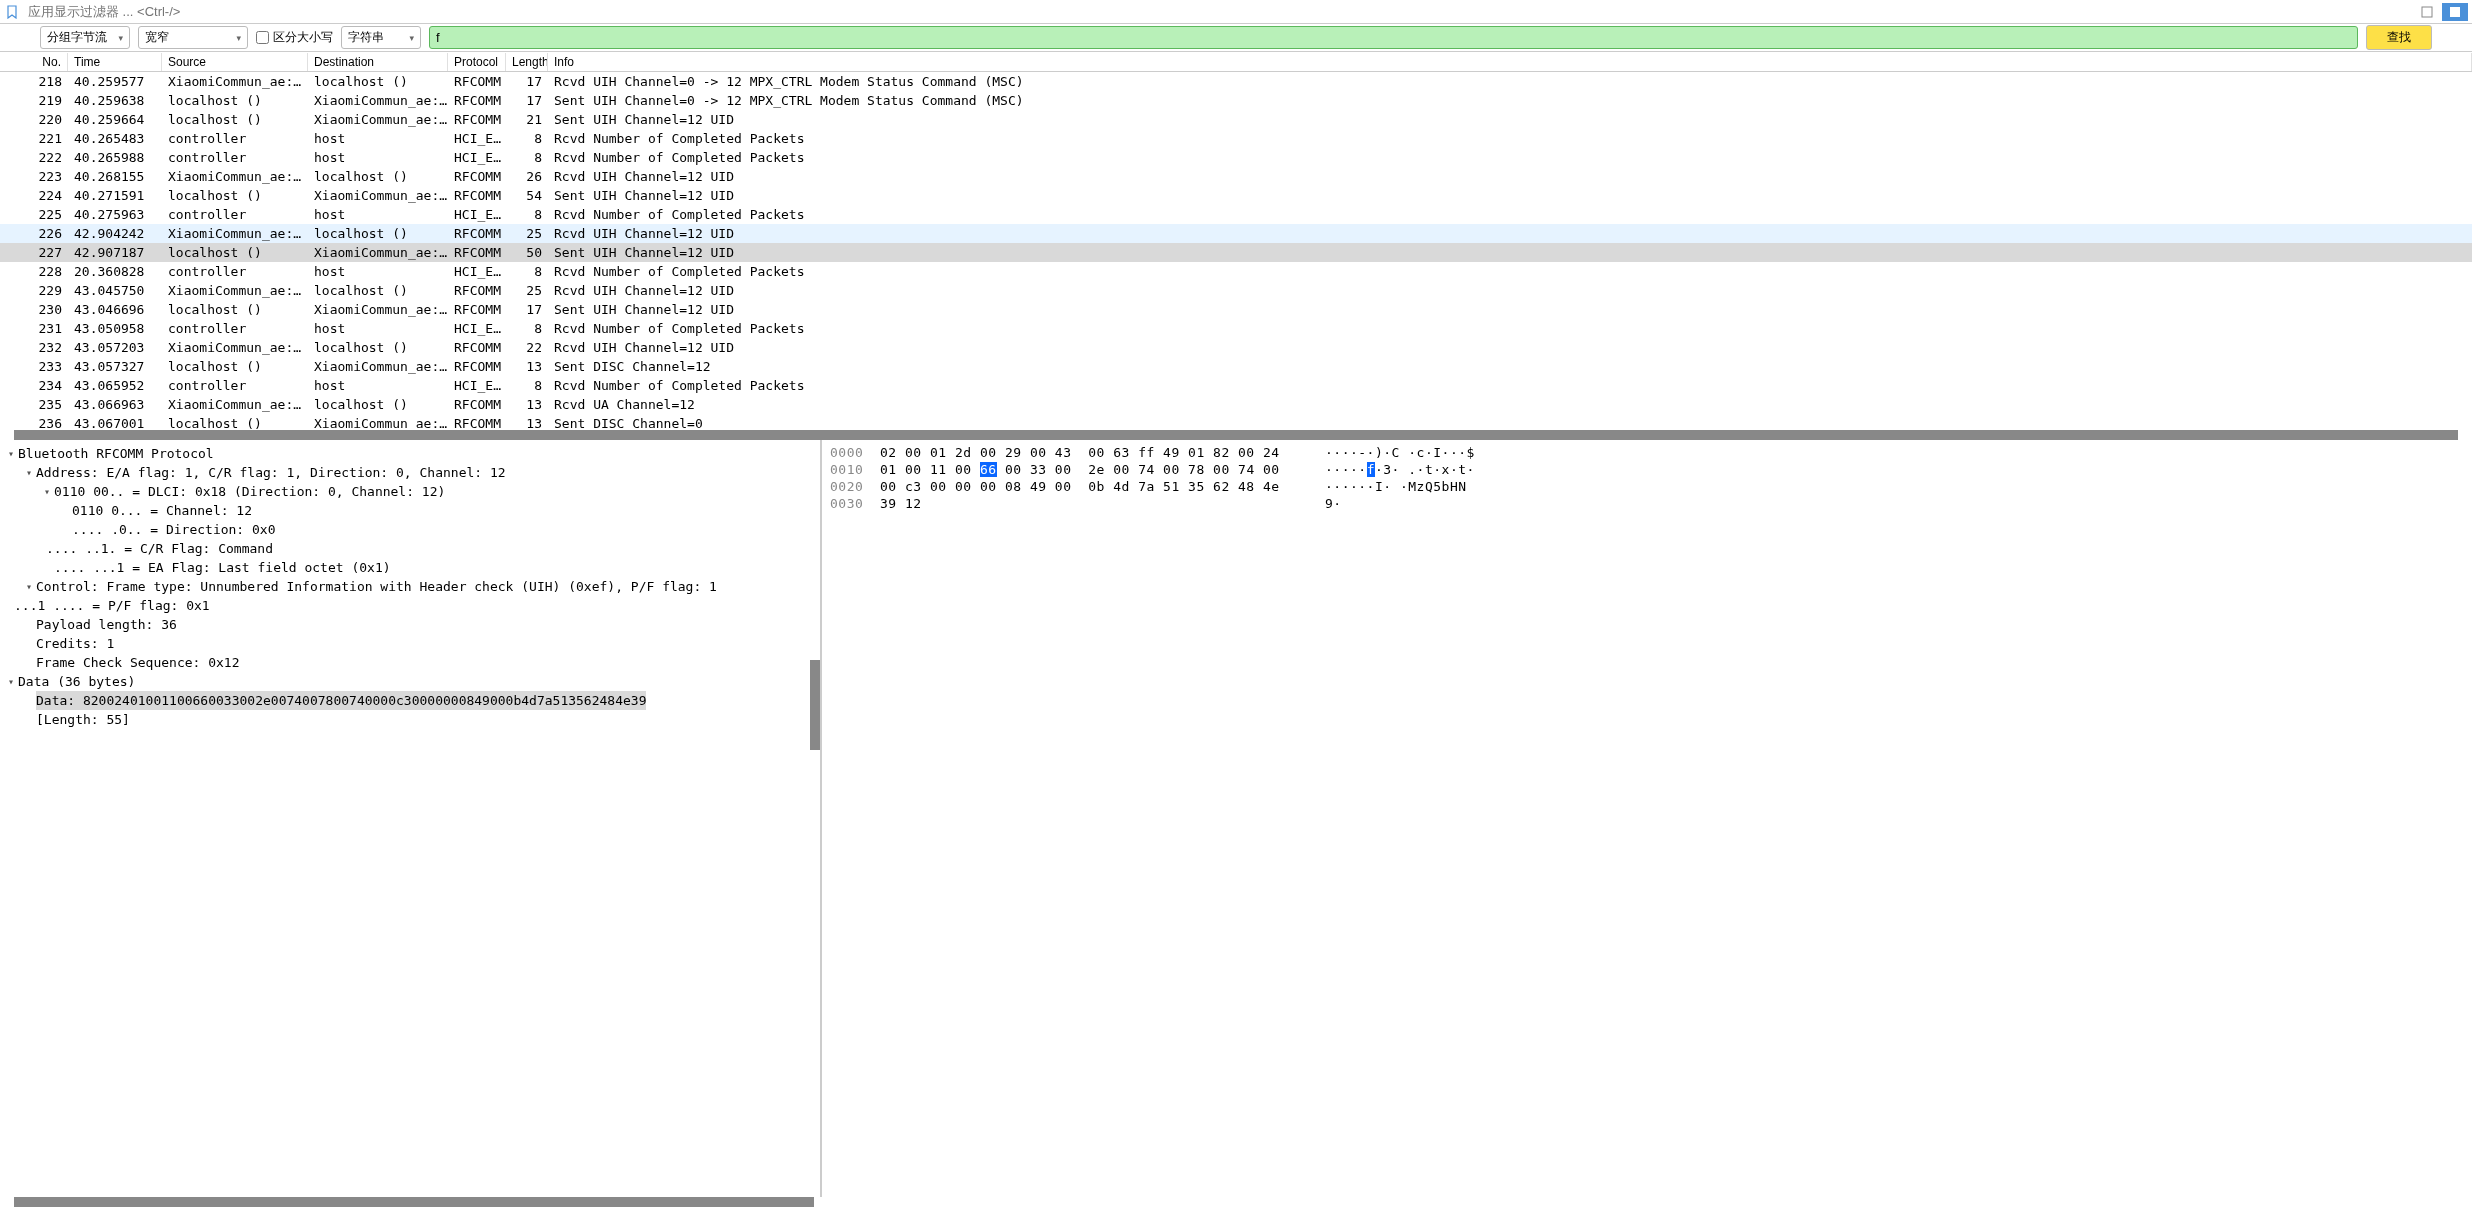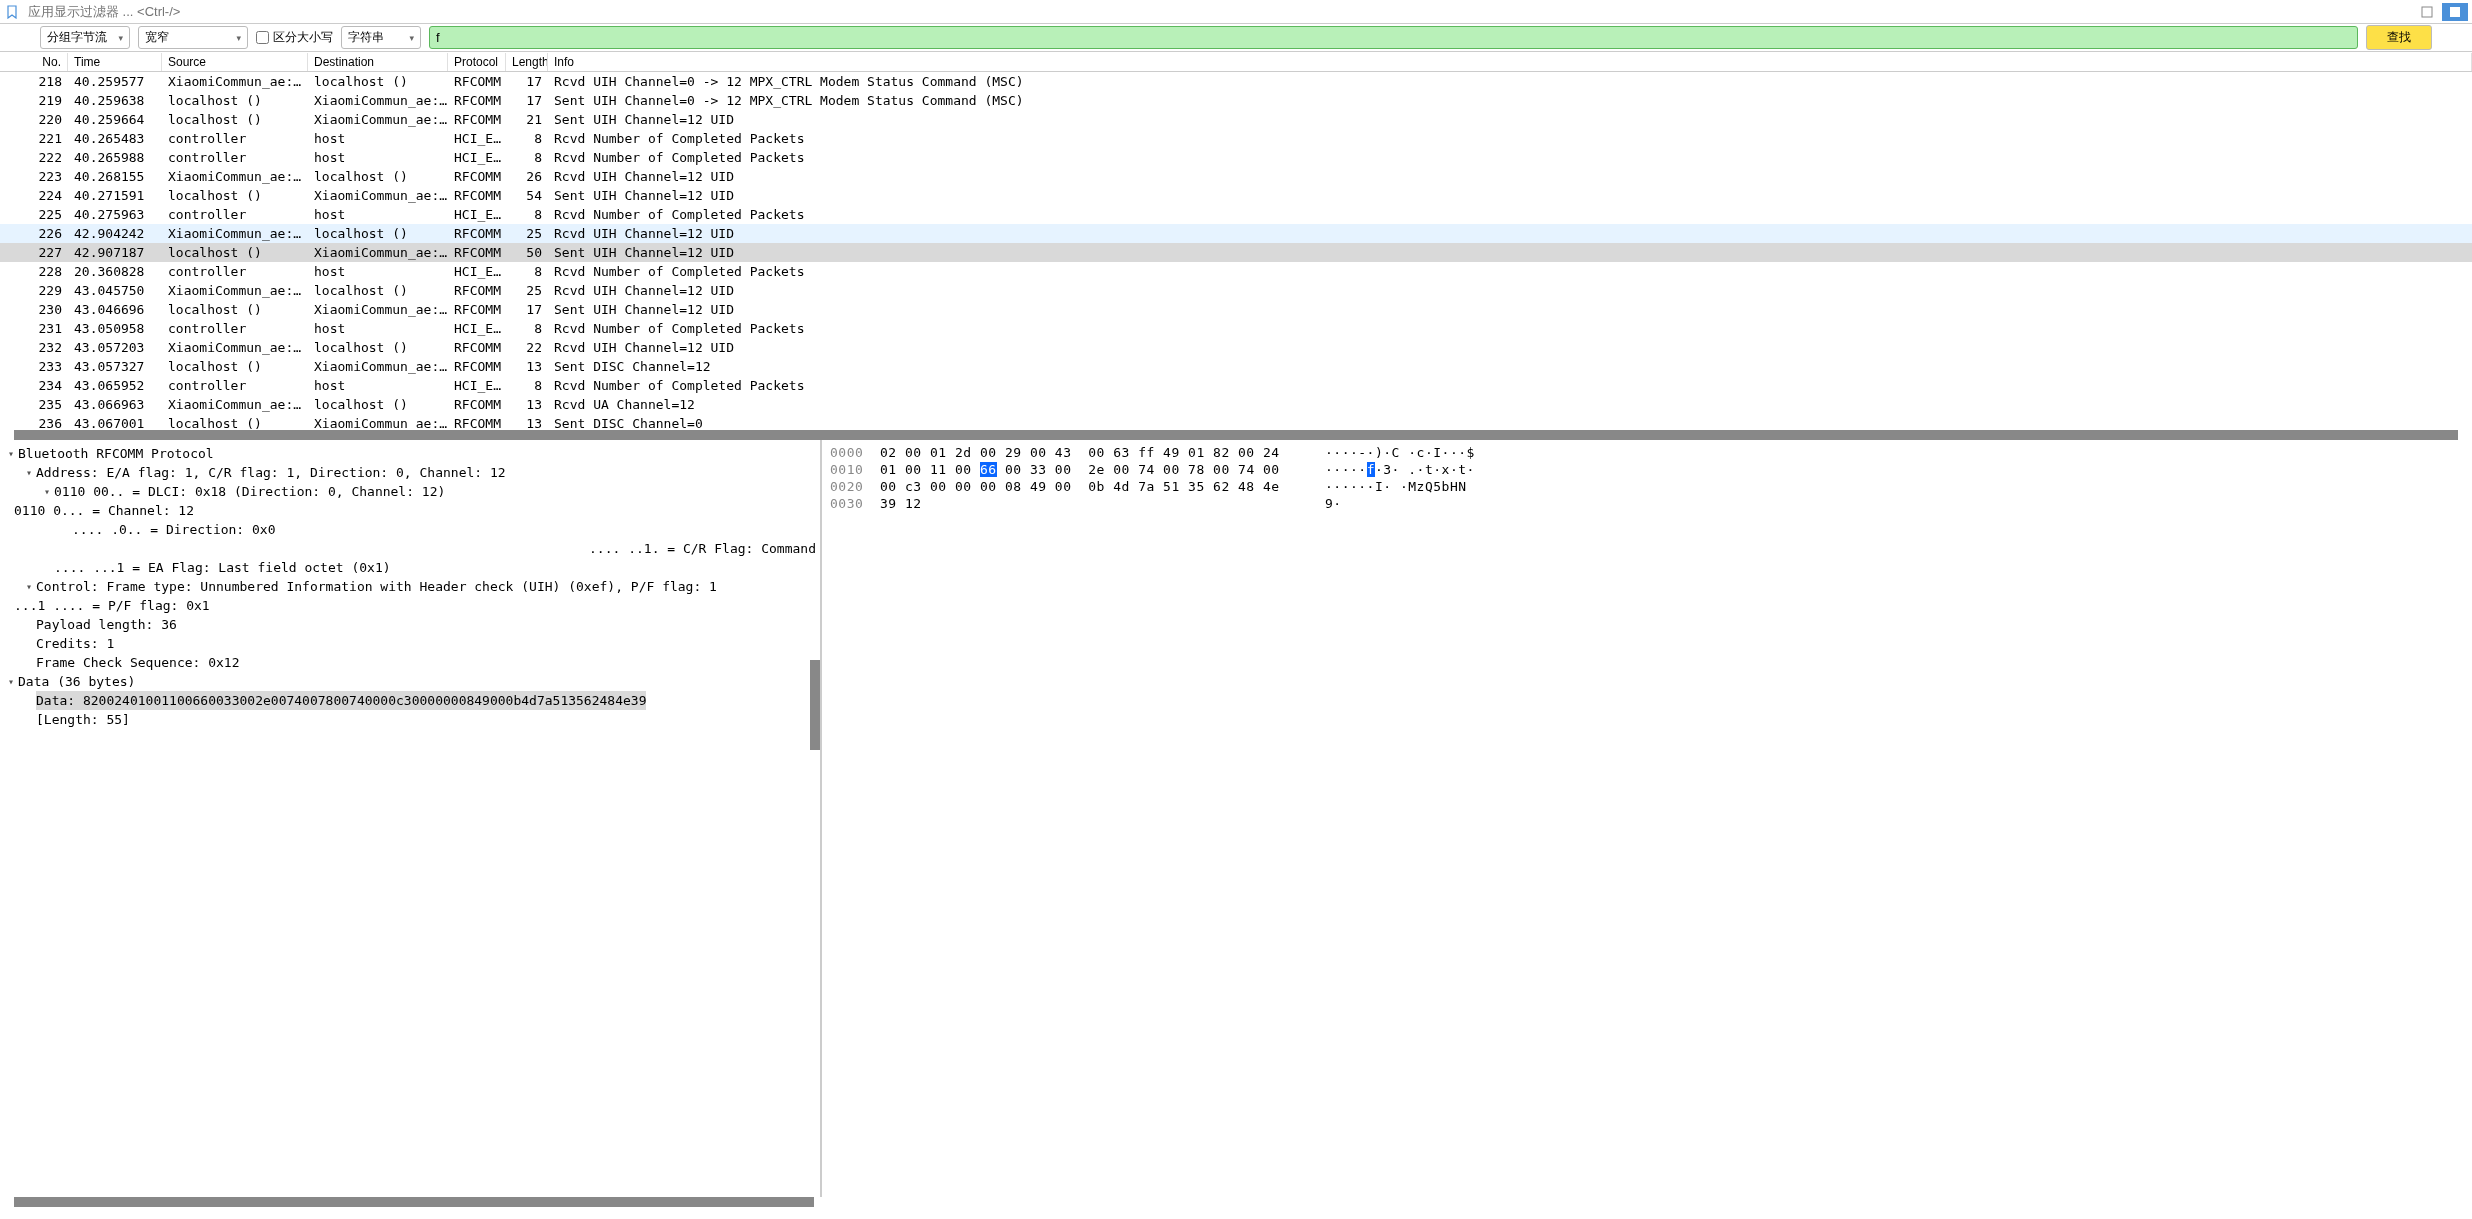--- a/index.html
+++ b/index.html
@@ -284,29 +284,29 @@
         <span class="tree-label">Bluetooth RFCOMM Protocol</span>
       </div>
       <div class="tree-node" style="padding-left: 22px;">
         <span class="tree-toggle">▾</span>
         <span class="tree-label">Address: E/A flag: 1, C/R flag: 1, Direction: 0, Channel: 12</span>
       </div>
       <div class="tree-node" style="padding-left: 40px;">
         <span class="tree-toggle">▾</span>
         <span class="tree-label">0110 00.. = DLCI: 0x18 (Direction: 0, Channel: 12)</span>
       </div>
-      <div class="tree-node" style="">
+      <div class="tree-node" style="padding-left: 58px;">
         <span class="tree-toggle"></span>
         <span class="tree-label">0110 0... = Channel: 12</span>
       </div>
       <div class="tree-node" style="padding-left: 58px;">
         <span class="tree-toggle"></span>
         <span class="tree-label">.... .0.. = Direction: 0x0</span>
       </div>
-      <div class="tree-node" style="padding-left: 48px; justify-content: flex-end;">
+      <div class="tree-node" style="padding-left: 32px;">
         <span class="tree-toggle"></span>
         <span class="tree-label">.... ..1. = C/R Flag: Command</span>
       </div>
       <div class="tree-node" style="padding-left: 40px;">
         <span class="tree-toggle"></span>
         <span class="tree-label">.... ...1 = EA Flag: Last field octet (0x1)</span>
       </div>
       <div class="tree-node" style="padding-left: 22px;">
         <span class="tree-toggle">▾</span>
         <span class="tree-label">Control: Frame type: Unnumbered Information with Header check (UIH) (0xef), P/F flag: 1</span>

